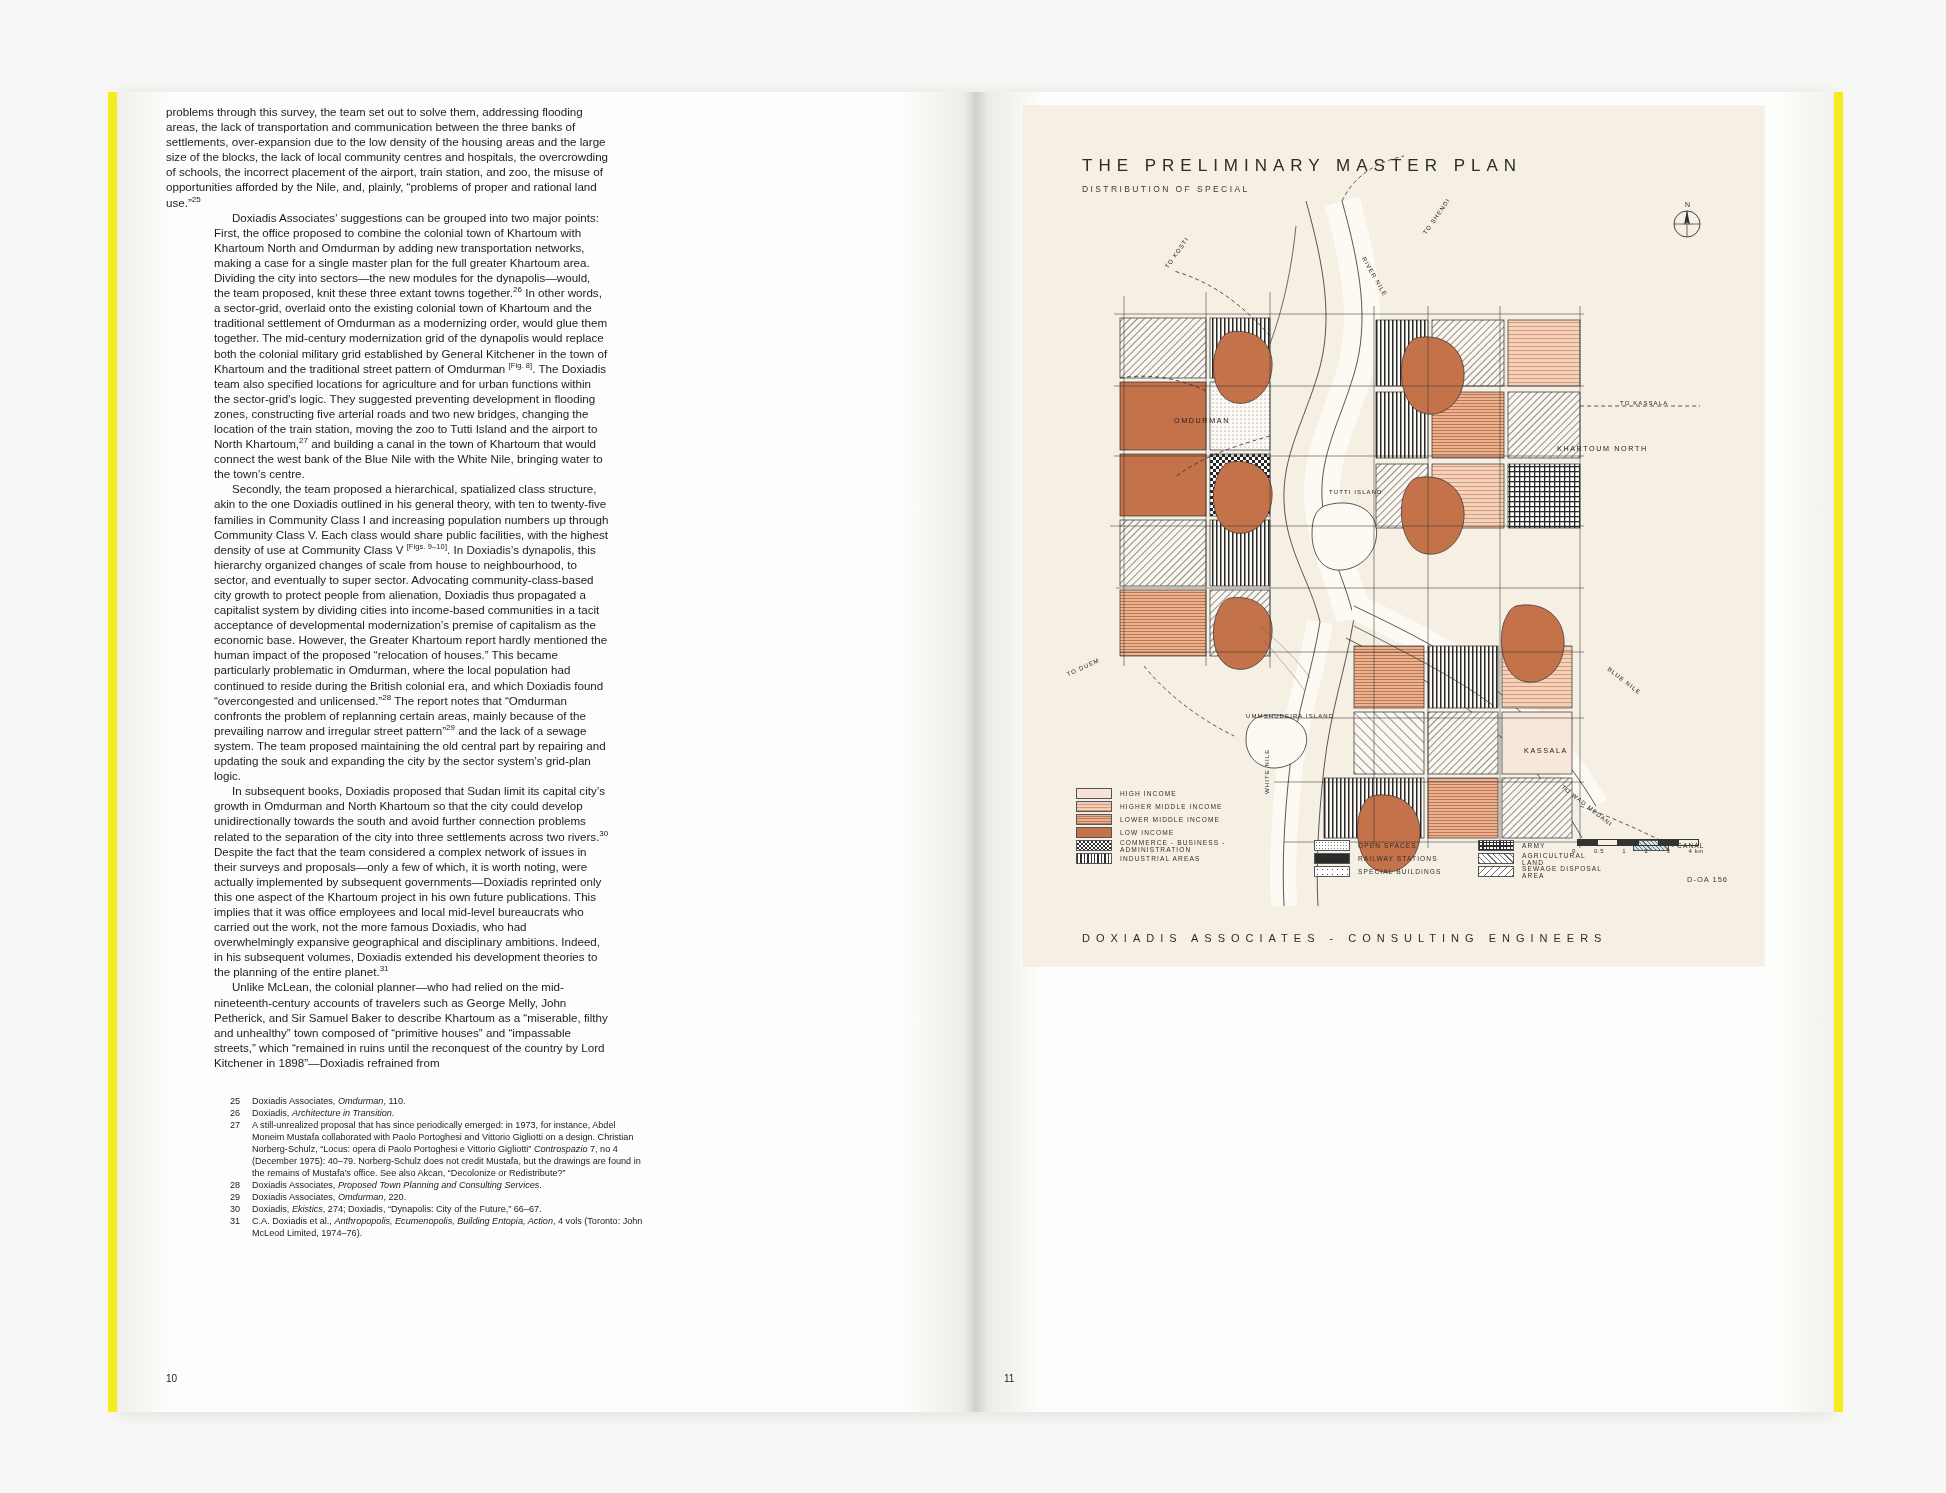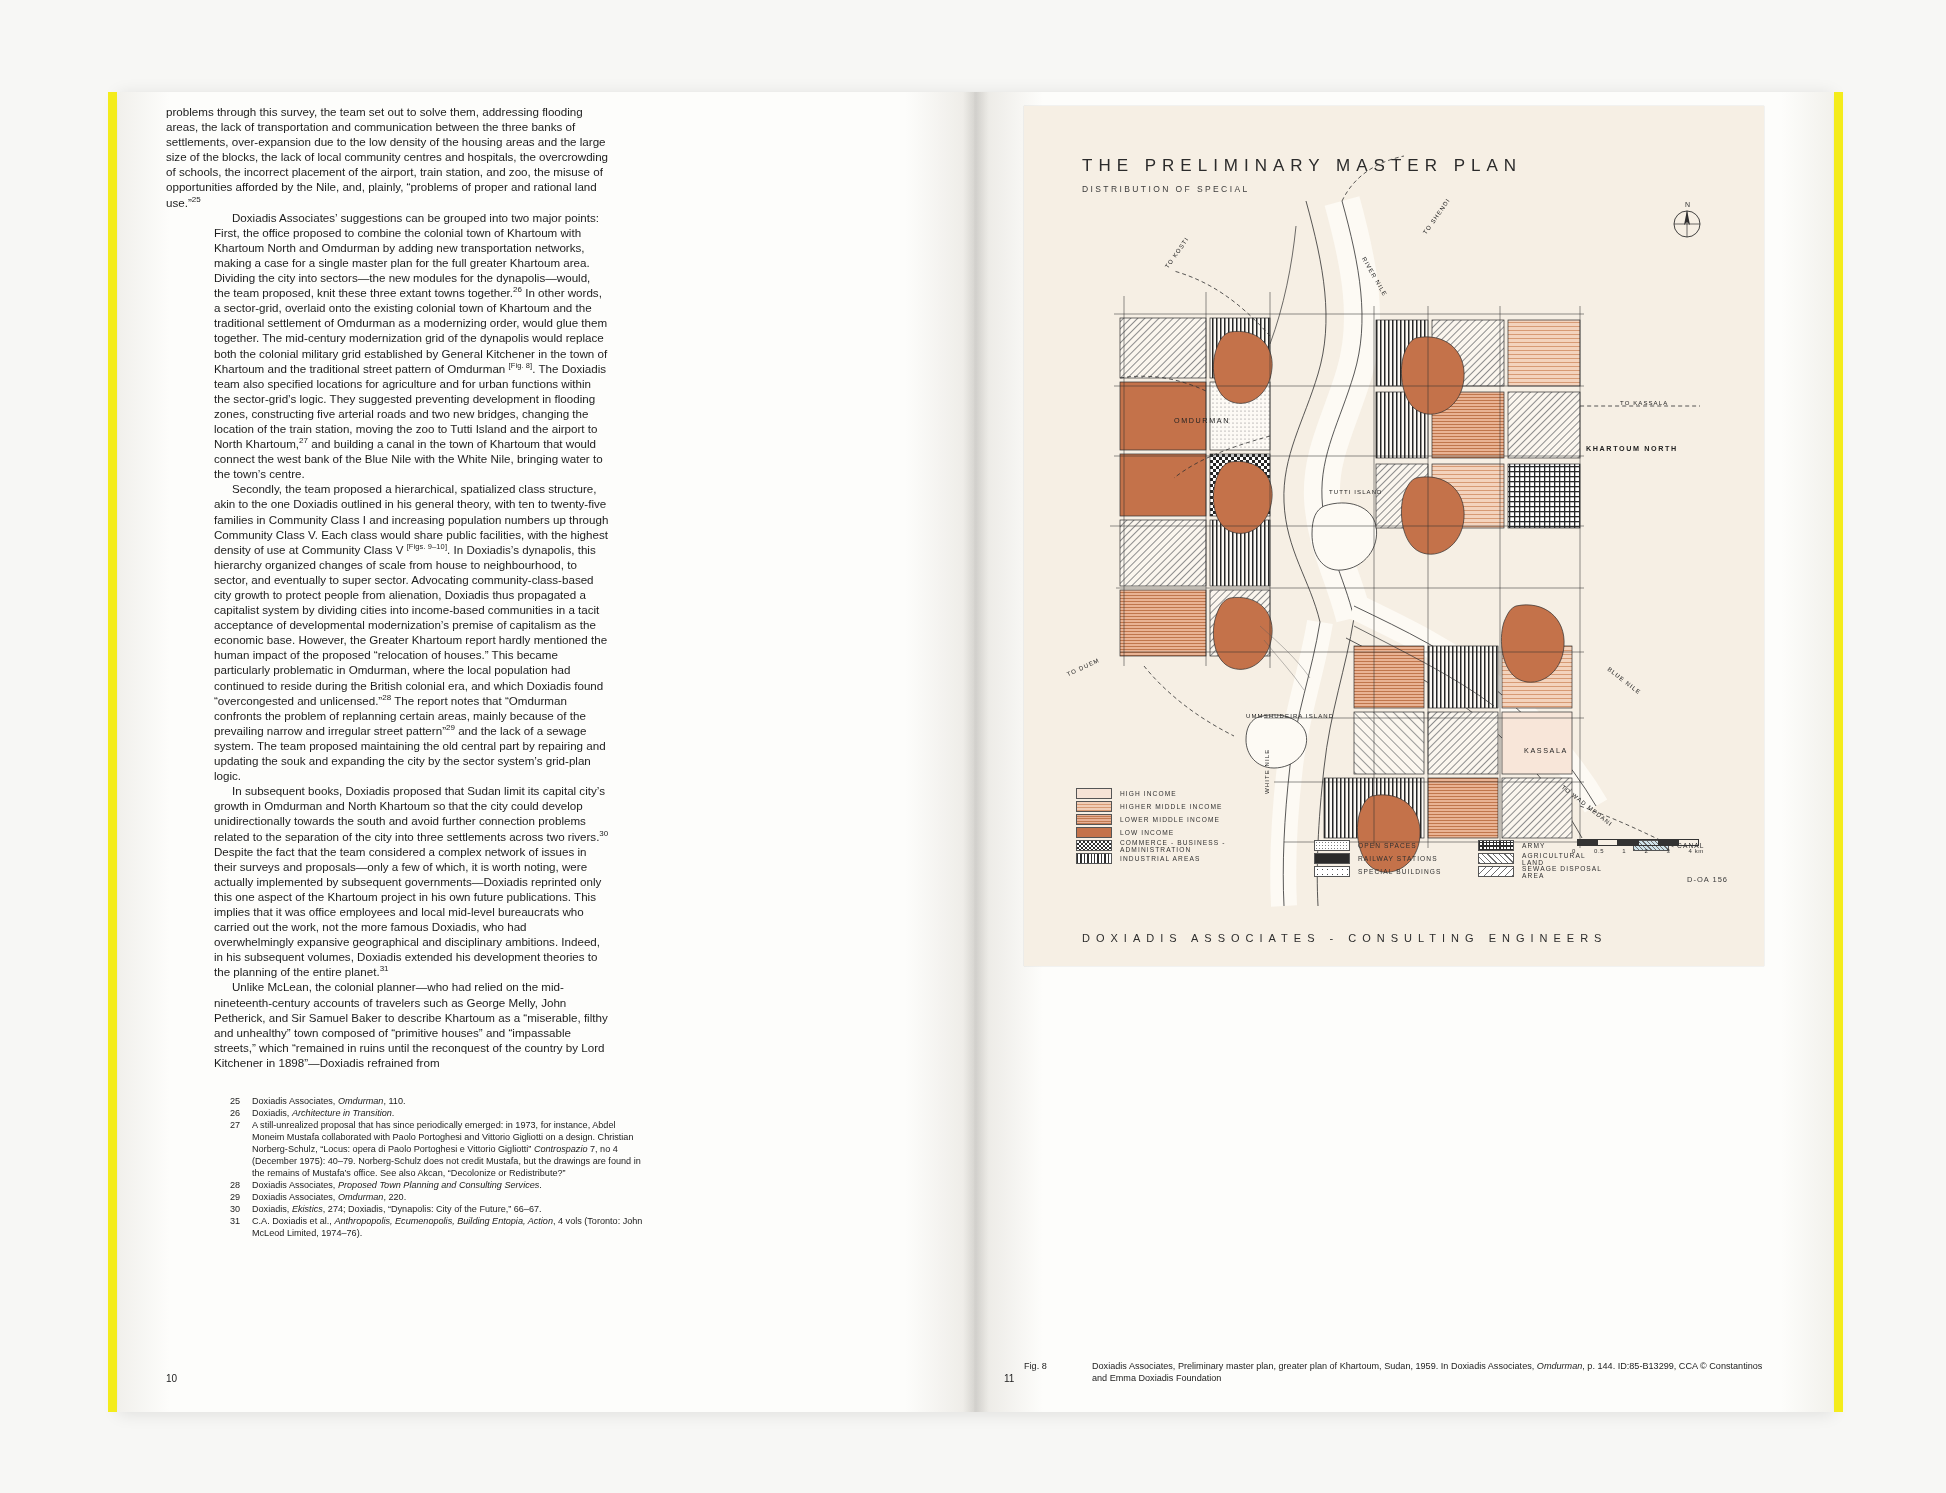--- a/index.html
+++ b/index.html
@@ -521,21 +521,21 @@
             <svg viewBox="0 0 46 46" width="46" height="46">
               <circle cx="23" cy="26" r="13" fill="none" stroke="#2f2f2f" stroke-width="0.9"></circle>
               <polygon points="23,12 26,27 23,24 20,27" fill="#2f2f2f"></polygon>
               <line x1="10" y1="26" x2="36" y2="26" stroke="#2f2f2f" stroke-width="0.7"></line>
               <line x1="23" y1="13" x2="23" y2="39" stroke="#2f2f2f" stroke-width="0.7"></line>
               <text x="21" y="9" font-size="7" fill="#2f2f2f" font-family="Liberation Sans, sans-serif">N</text>
             </svg>
           </div>
 
           <div class="mlabel" style="left:150px; top:310px;">OMDURMAN</div>
-          <div class="mlabel" style="left:562px; top:338px;font-weight:bold;">KHARTOUM NORTH</div>
+          <div class="mlabel" style="left:533px; top:338px;">KHARTOUM NORTH</div>
           <div class="mlabel" style="left:500px; top:640px;">KASSALA</div>
           <div class="mlabel small" style="left:305px; top:382px; width:40px; text-align:center; line-height:8px;">TUTTI ISLAND</div>
           <div class="mlabel small" style="left:222px; top:606px; width:50px; text-align:center; line-height:8px;">UMMSHUDEIRA ISLAND</div>
           <div class="mlabel small rot-p60" style="left:342px; top:150px;">RIVER NILE</div>
           <div class="mlabel small rot-90" style="left:240px; top:688px;">WHITE NILE</div>
           <div class="mlabel small rot-p38" style="left:586px; top:560px;">BLUE NILE</div>
           <div class="mlabel small rot-n55" style="left:140px; top:160px;">TO KOSTI</div>
           <div class="mlabel small rot-n55" style="left:398px; top:126px;">TO SHENDI</div>
           <div class="mlabel small" style="left:596px; top:294px;">TO KASSALA</div>
           <div class="mlabel small rot-n25" style="left:42px; top:566px;">TO DUEM</div>
@@ -626,21 +626,17 @@
               <span>3</span>
               <span>4  km</span>
             </div>
           </div>
 
           <div class="plate-code">D-OA 156</div>
           <div class="plate-footer">DOXIADIS   ASSOCIATES   -   CONSULTING   ENGINEERS</div>
         </div>
       </div>
 
-      <div class="caption">
-        <span class="fignum">Fig. 8</span>
-        <span class="captxt">Doxiadis Associates, Preliminary master plan, greater plan of Khartoum, Sudan, 1959. In Doxiadis Associates, <i>Omdurman</i>, p. 144. ID:85-B13299, CCA © Constantinos and Emma Doxiadis Foundation</span>
-      </div>
 
       <div class="folio folio-right">11</div>
     </div>
   </div>
 </div>
 
 </body></html>

